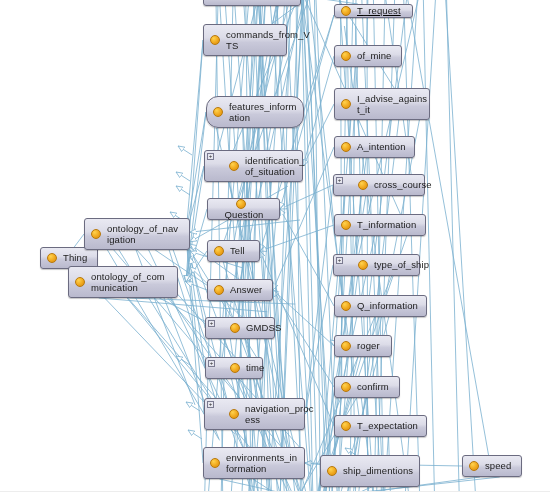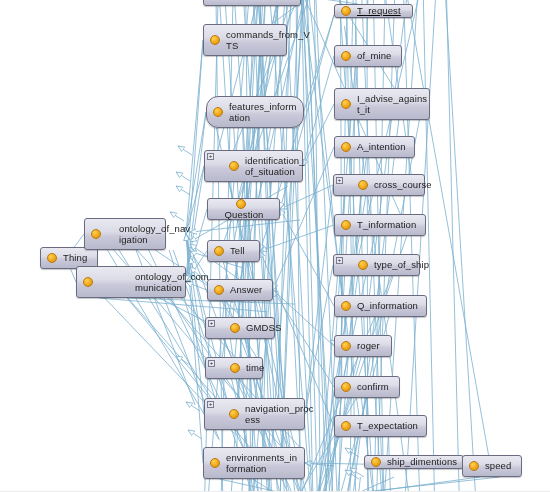--- a/index.html
+++ b/index.html
@@ -278,26 +278,26 @@
       <line x1="359" y1="457" x2="345" y2="448" stroke="#7ab0cf" stroke-width="0.8" fill="none" marker-end="url(#tri)"></line>
       <line x1="359" y1="479" x2="345" y2="470" stroke="#7ab0cf" stroke-width="0.8" fill="none" marker-end="url(#tri)"></line>
       <line x1="364" y1="477" x2="350" y2="468" stroke="#7ab0cf" stroke-width="0.8" fill="none" marker-end="url(#tri)"></line>
     </svg>
   <div id="node-layer">
       <div class="node" style="left: 203px; top: -8px; width: 98px; height: 14px;"></div>
       <div class="node" style="left: 8px; top: 247px; width: 58px; height: 22px; margin-left: 32px;">
         <span class="node-bullet"></span>
         <span class="node-label">Thing</span>
       </div>
-      <div class="node two-line" style="left: 84px; top: 218px; width: 82px; height: 32px; gap: 12px;">
+      <div class="node two-line" style="left: 84px; top: 218px; width: 106px; height: 32px;">
         <span class="node-bullet"></span>
         <span class="node-label">ontology_of_nav
 igation</span>
       </div>
-      <div class="node two-line" style="left: 76px; top: 266px; width: 110px; height: 32px; gap: 36px;">
+      <div class="node two-line" style="left: 68px; top: 266px; width: 110px; height: 32px;">
         <span class="node-bullet"></span>
         <span class="node-label">ontology_of_com
 munication</span>
       </div>
       <div class="node two-line" style="left: 203px; top: 24px; width: 84px; height: 32px;">
         <span class="node-bullet"></span>
         <span class="node-label">commands_from_V
 TS</span>
       </div>
       <div class="node two-line" style="left: 206px; top: 96px; width: 98px; height: 32px; border-radius: 12px;">
@@ -384,21 +384,21 @@
         <span class="node-label">roger</span>
       </div>
       <div class="node" style="left: 334px; top: 376px; width: 66px; height: 22px;">
         <span class="node-bullet"></span>
         <span class="node-label">confirm</span>
       </div>
       <div class="node" style="left: 334px; top: 415px; width: 93px; height: 22px;">
         <span class="node-bullet"></span>
         <span class="node-label">T_expectation</span>
       </div>
-      <div class="node" style="left: 320px; top: 455px; width: 100px; height: 14px; margin-left: 44px;">
+      <div class="node" style="left: 320px; top: 455px; width: 100px; height: 32px;">
         <span class="node-bullet"></span>
         <span class="node-label">ship_dimentions</span>
       </div>
       <div class="node" style="left: 462px; top: 455px; width: 60px; height: 22px;">
         <span class="node-bullet"></span>
         <span class="node-label">speed</span>
       </div>
     </div>
   <div class="bottom-hairline"></div>
 </div>

